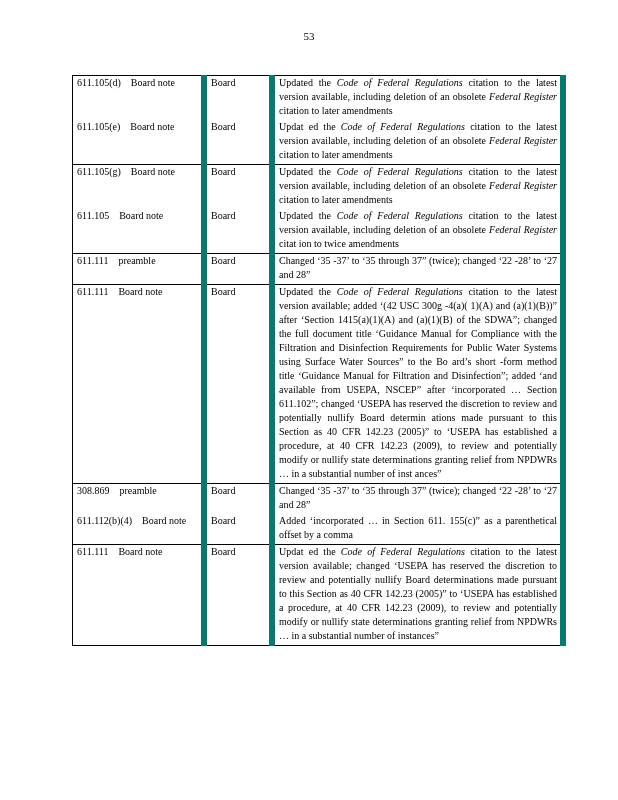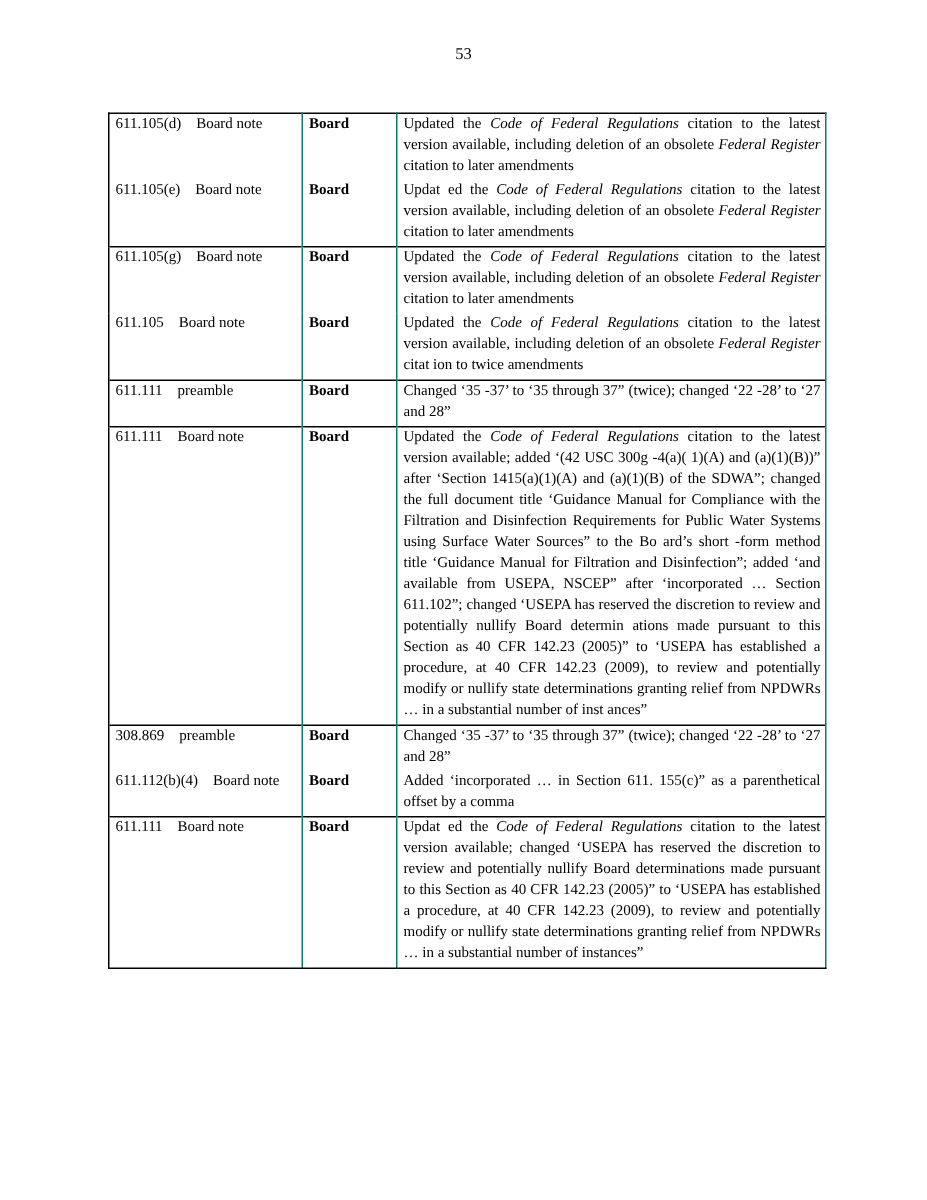--- a/index.html
+++ b/index.html
@@ -27,31 +27,31 @@
     top: 75px;
     width: 474px;
     border-collapse: collapse;
     table-layout: fixed;
     font-size: 10px;
     line-height: 14px;
   }
   table.change-table td {
     vertical-align: top;
     border-left: 1px solid #000;
-    border-right: 1px solid #0f766e;
+    border-right: 6px solid #0f766e;
     padding: 0 3px 2px 4px;
   }
   table.change-table tr.group-start td {
     border-top: 1px solid #000;
   }
   table.change-table tr:last-child td {
     border-bottom: 1px solid #000;
   }
   td.col-section { width: 121px; white-space: pre-wrap; }
-  td.col-agency  { width: 55px; font-weight: bold; }
+  td.col-agency  { width: 55px; }
   td.col-desc    { width: 278px; text-align: justify; font-family: Liberation Serif, serif; }
   .it { font-style: italic; }
 </style>
 </head>
 <body>
 
 <div class="page">
   <div class="page-number">53</div>
 
   <table class="change-table">

